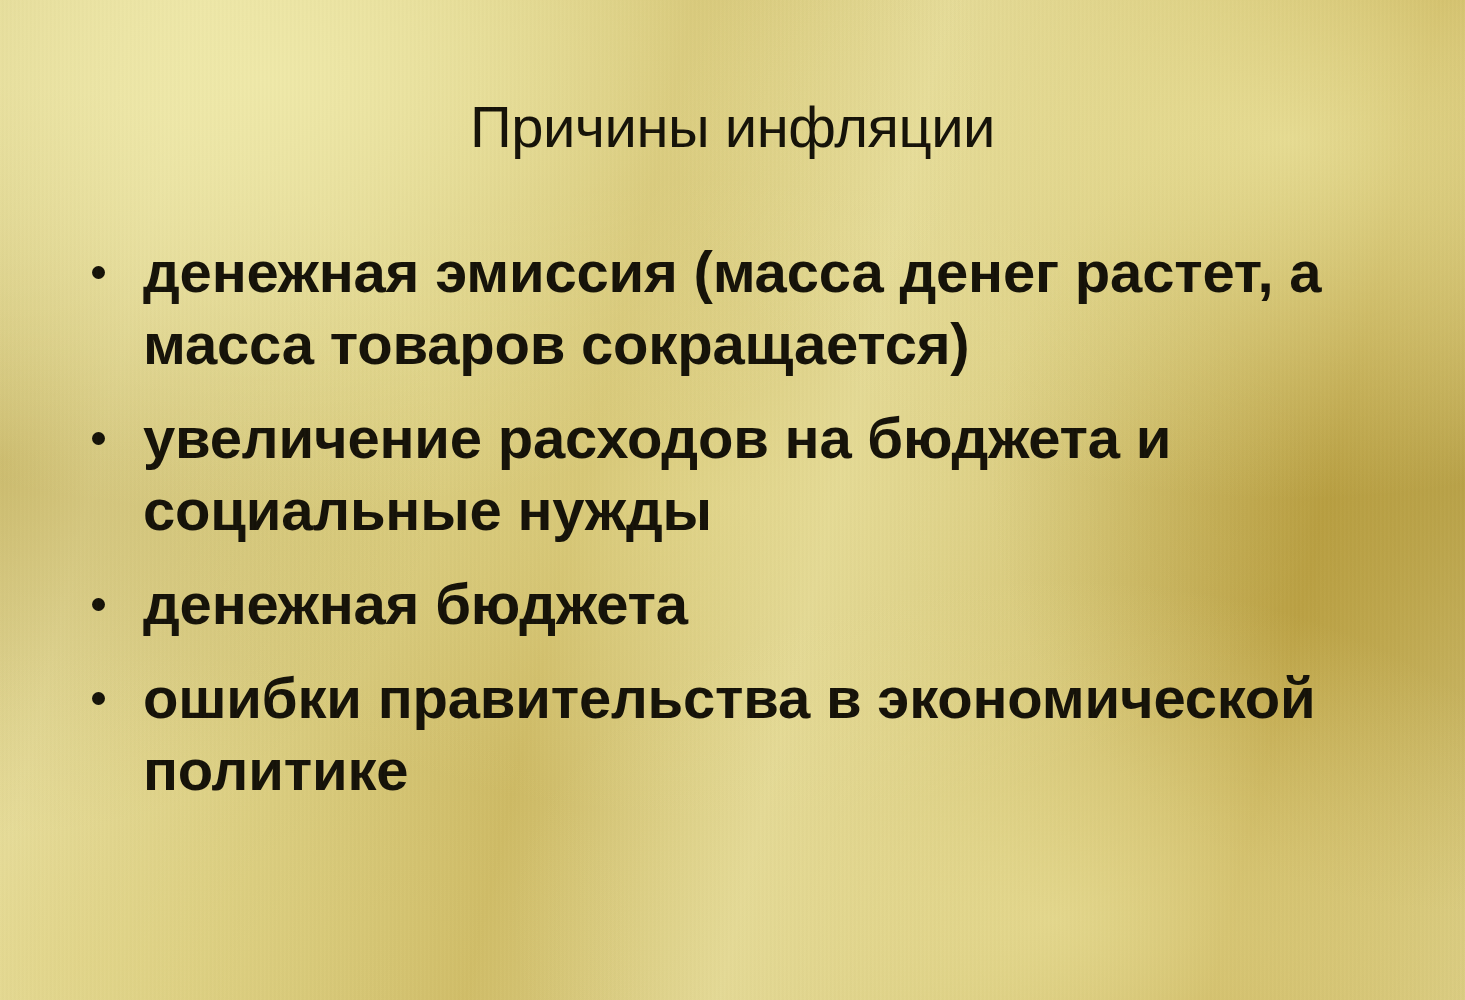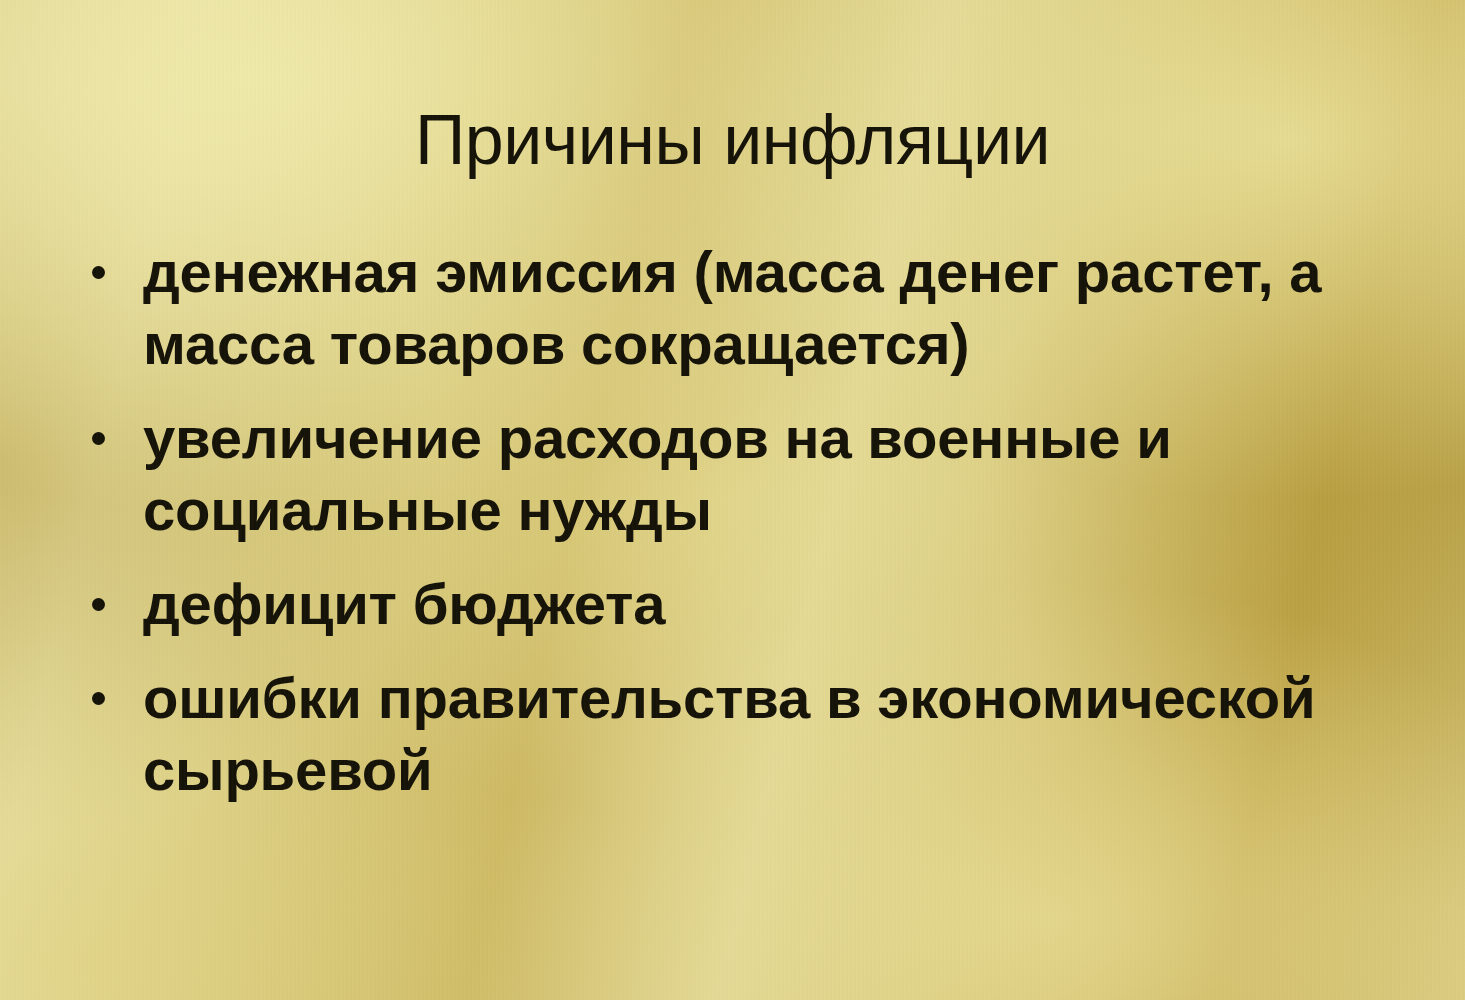--- a/index.html
+++ b/index.html
@@ -51,21 +51,21 @@
       rgba(0,0,0,0.022) 4px);
     opacity: .5;
   }
 
   #title {
     position: absolute;
     left: 0;
     right: 0;
     top: 58px;
     text-align: center;
-    font-size: 70px;
+    font-size: 58px;
     line-height: 1.02;
     font-weight: 400;
     letter-spacing: -0.5px;
     white-space: nowrap;
   }
 
   #bullets {
     position: absolute;
     left: 72px;
     top: 236px;
@@ -106,29 +106,29 @@
 
   <ul id="bullets" style="list-style:none;margin:0;padding:0;">
 
     <li class="bullet">
       <span class="bullet-marker"></span>
       <span class="bullet-text">денежная эмиссия (масса денег растет, а масса товаров сокращается)</span>
     </li>
 
     <li class="bullet">
       <span class="bullet-marker"></span>
-      <span class="bullet-text">увеличение расходов на военные и социальные нужды</span>
+      <span class="bullet-text">увеличение расходов на бюджета и социальные нужды</span>
     </li>
 
 
     <li class="bullet">
       <span class="bullet-marker"></span>
-      <span class="bullet-text">дефицит бюджета</span>
+      <span class="bullet-text">денежная бюджета</span>
     </li>
 
     <li class="bullet">
       <span class="bullet-marker"></span>
-      <span class="bullet-text">ошибки правительства в экономической сырьевой</span>
+      <span class="bullet-text">ошибки правительства в экономической политике</span>
     </li>
 
   </ul>
 
 </div>
 
 </body></html>

